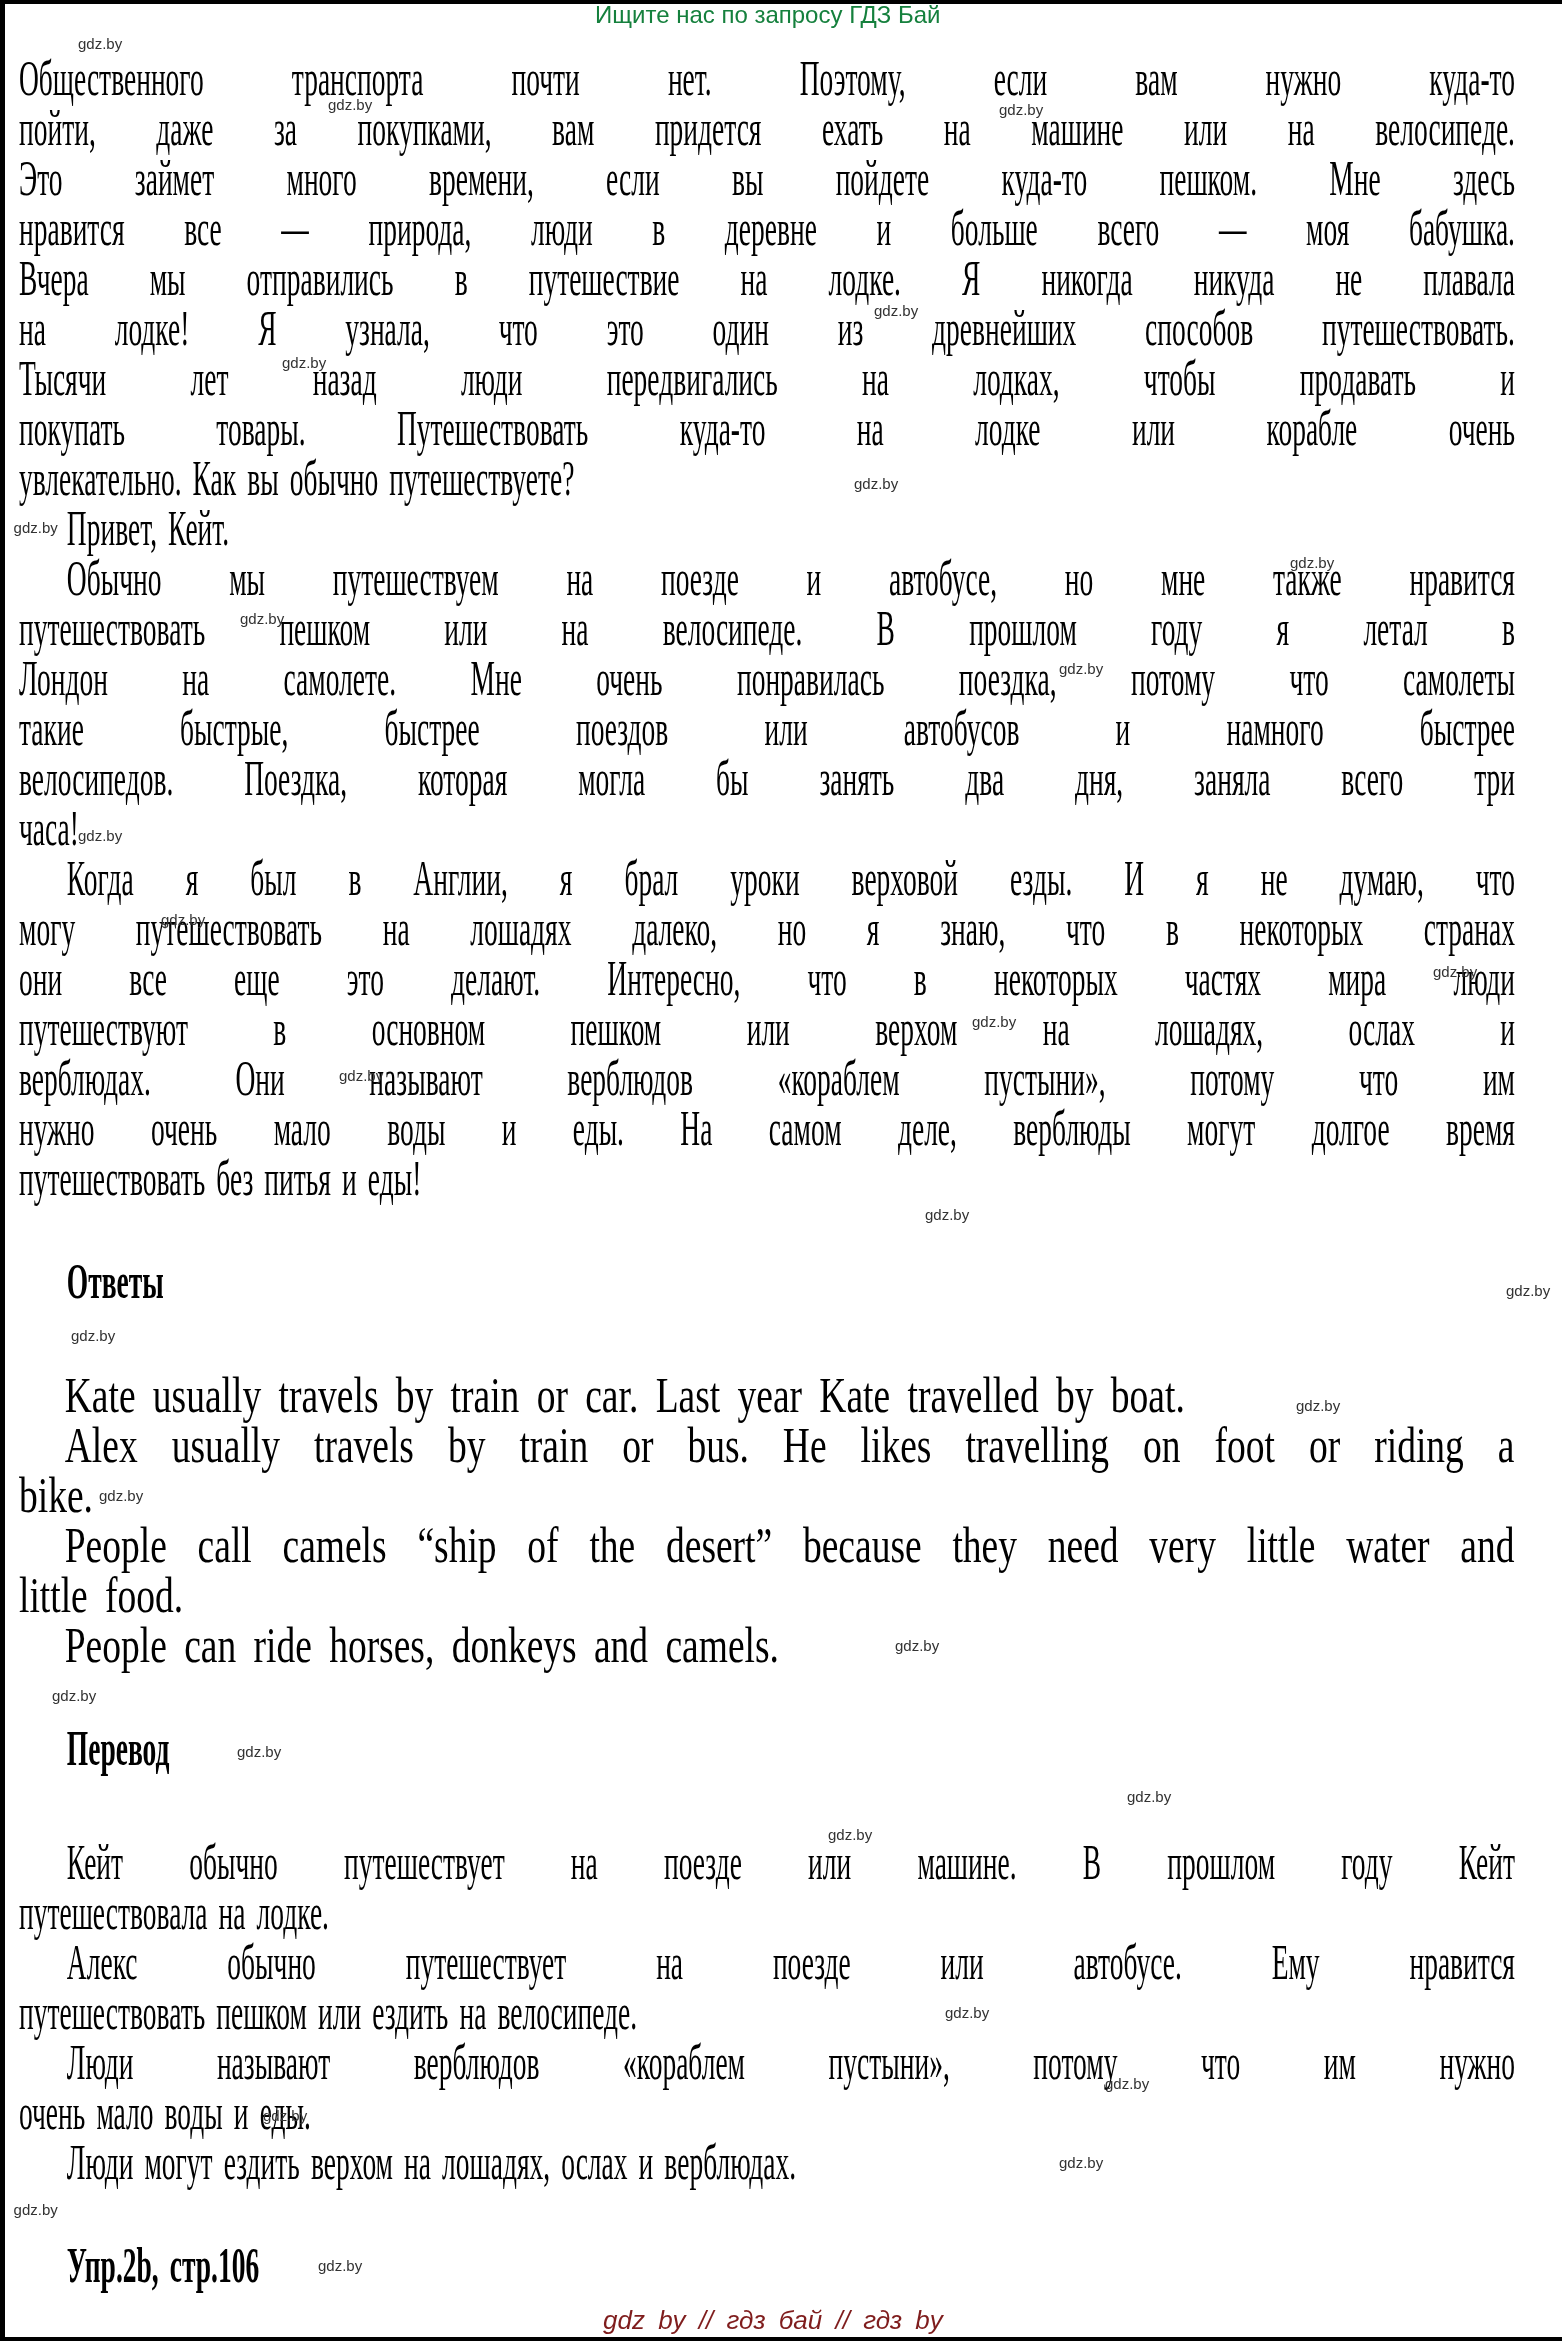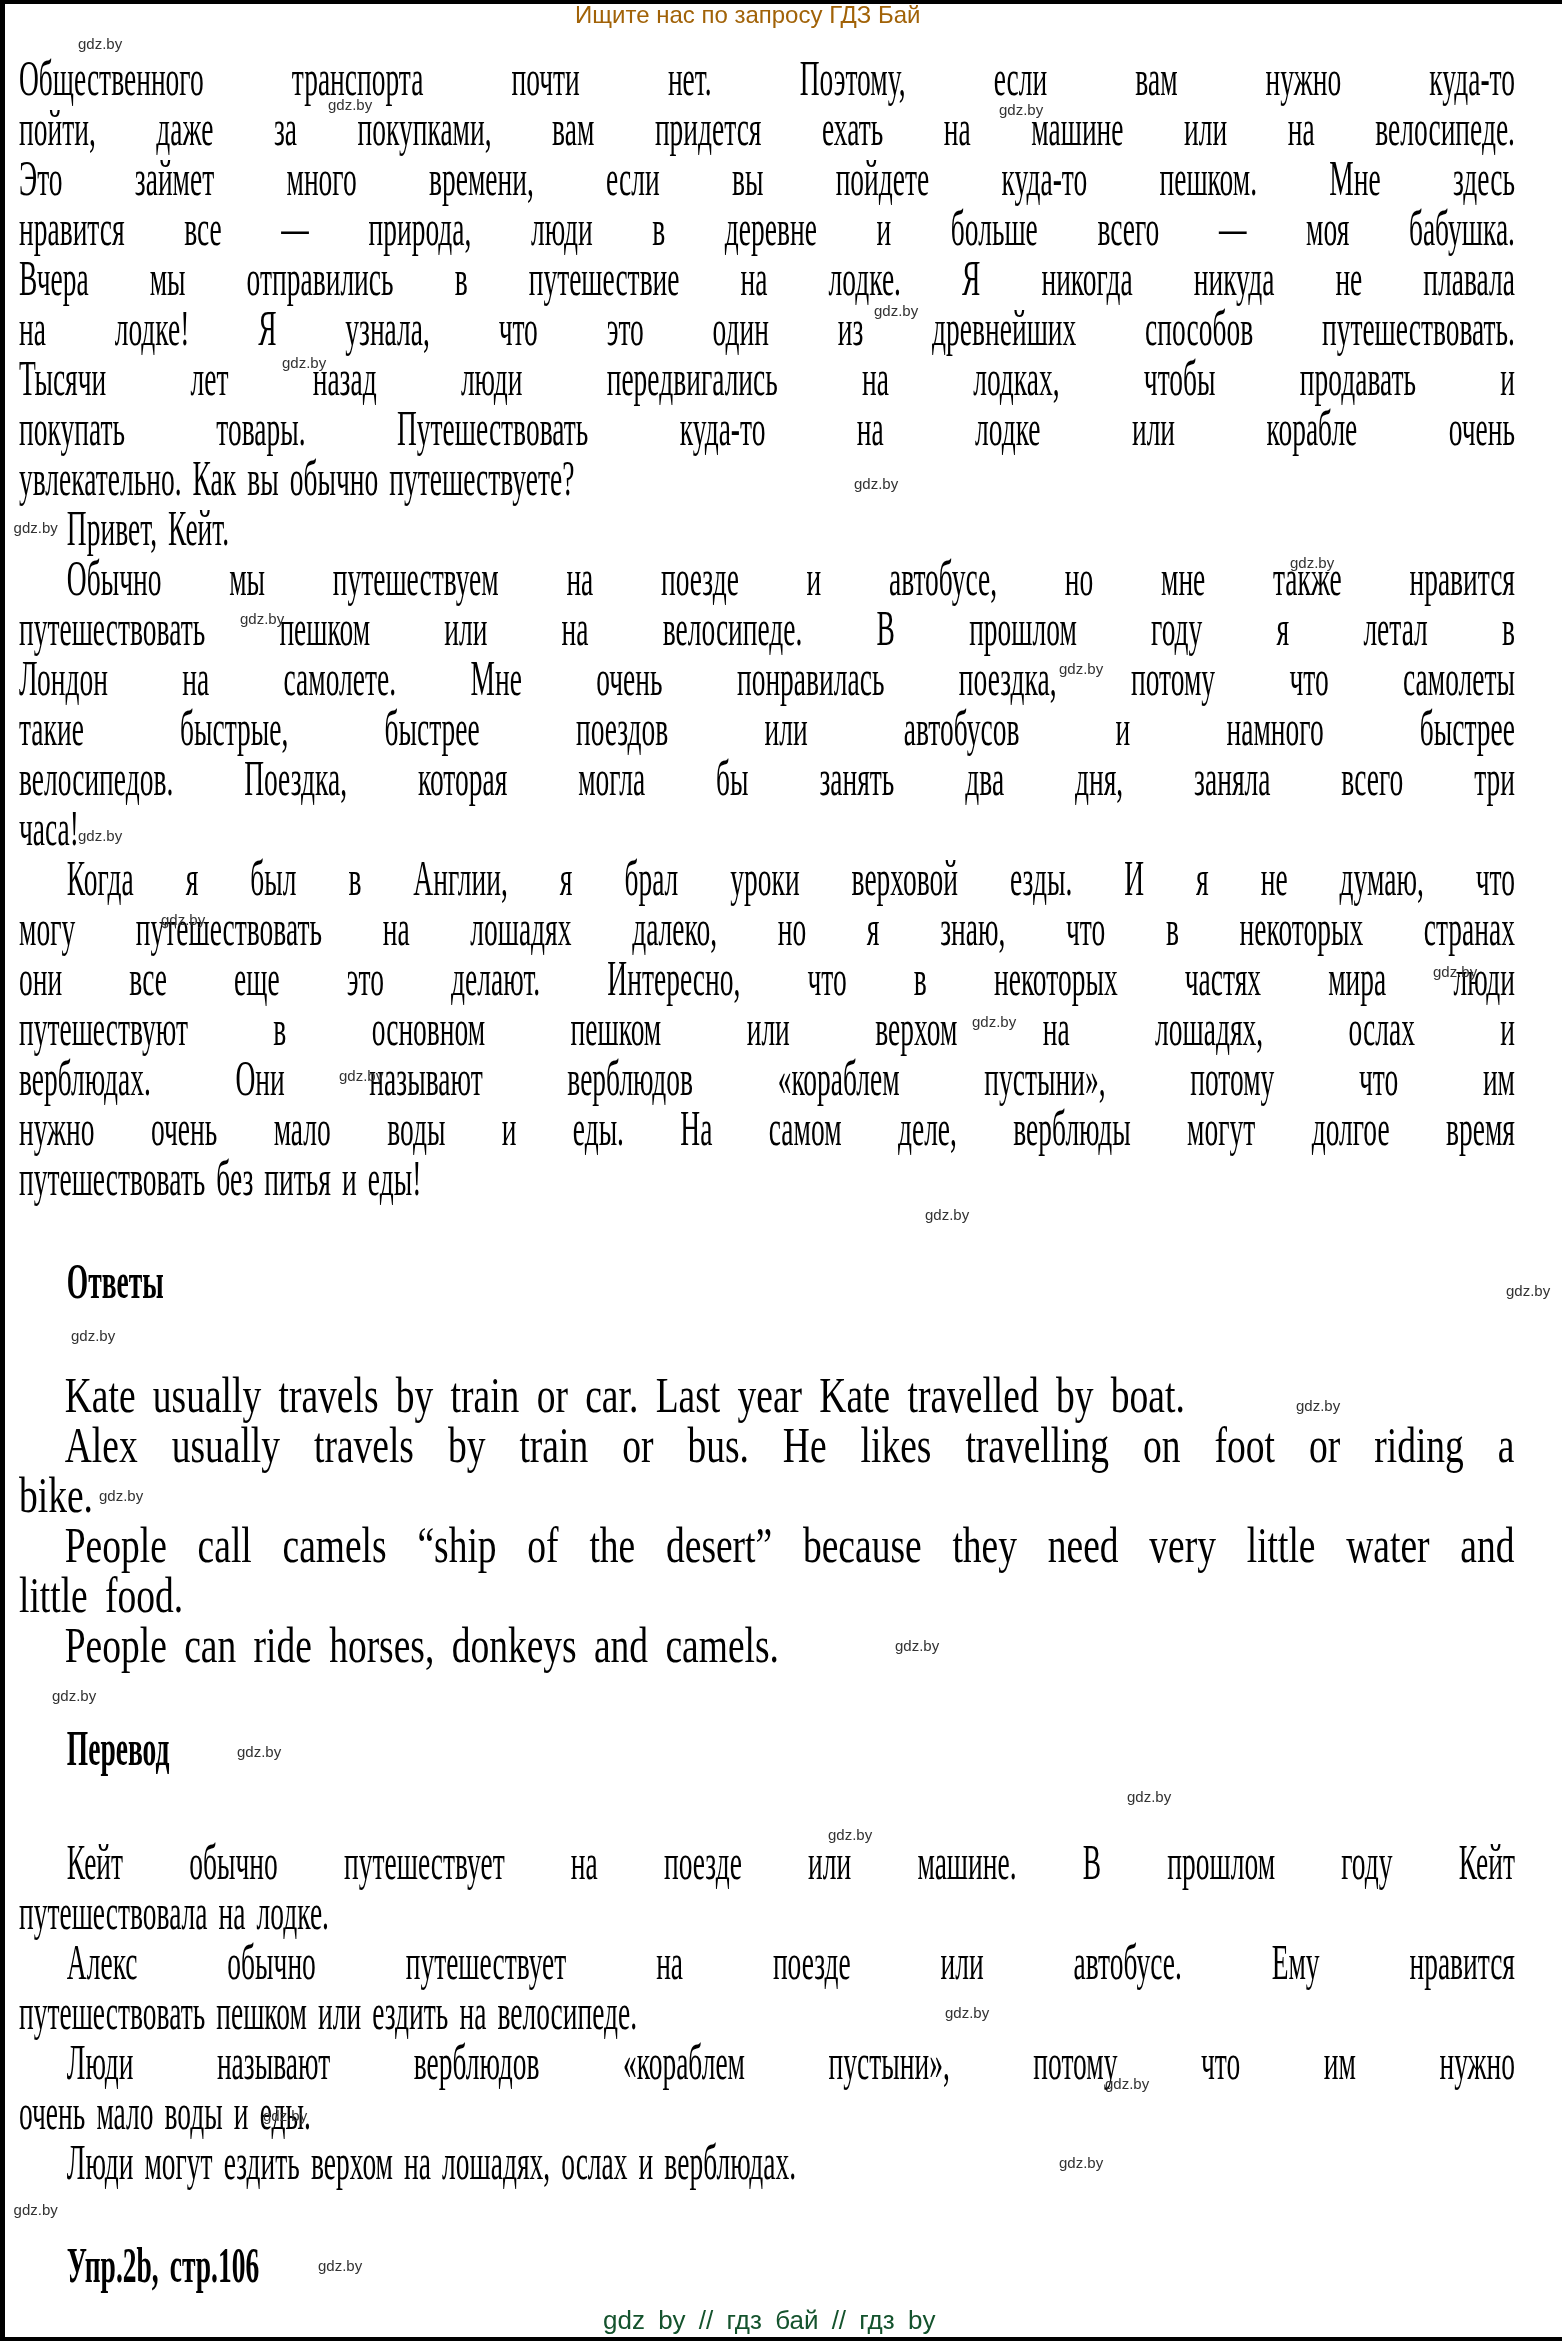--- a/index.html
+++ b/index.html
@@ -72,21 +72,21 @@
   }
 </style>
 </head>
 <body>
 
 <div class="page">
   <div class="strip top"></div>
   <div class="strip left"></div>
   <div class="strip bottom"></div>
 
-  <div id="promo" style="color: #a16207;">Ищите нас по запросу ГДЗ Бай</div>
+  <div id="promo" style="color: #15803d; margin-left: 20px;">Ищите нас по запросу ГДЗ Бай</div>
 
   <div id="doc">
       <div class="block ru">
         <div class="line">Общественного транспорта почти нет. Поэтому, если вам нужно куда-то</div>
         <div class="line">пойти, даже за покупками, вам придется ехать на машине или на велосипеде.</div>
         <div class="line">Это займет много времени, если вы пойдете куда-то пешком. Мне здесь</div>
         <div class="line">нравится все — природа, люди в деревне и больше всего — моя бабушка.</div>
         <div class="line">Вчера мы отправились в путешествие на лодке. Я никогда никуда не плавала</div>
         <div class="line">на лодке! Я узнала, что это один из древнейших способов путешествовать.</div>
         <div class="line">Тысячи лет назад люди передвигались на лодках, чтобы продавать и</div>
@@ -180,15 +180,15 @@
       <span class="wm" style="left: 1127px; top: 1789px; color: rgb(51, 51, 51);">gdz.by</span>
       <span class="wm" style="left: 828px; top: 1827px; color: rgb(51, 51, 51);">gdz.by</span>
       <span class="wm" style="left: 945px; top: 2005px; color: rgb(51, 51, 51);">gdz.by</span>
       <span class="wm" style="left: 1105px; top: 2076px; color: rgb(51, 51, 51);">gdz.by</span>
       <span class="wm" style="left: 263px; top: 2108px; color: rgb(51, 51, 51);">gdz.by</span>
       <span class="wm" style="left: 1059px; top: 2155px; color: rgb(51, 51, 51);">gdz.by</span>
       <span class="wm" style="left: 13.6px; top: 2202px; color: rgb(51, 51, 51);">gdz.by</span>
       <span class="wm" style="left: 318px; top: 2258px; color: rgb(51, 51, 51);">gdz.by</span>
     </div>
 
-  <div id="footer" style="color: #14532d;">gdz by // гдз бай // гдз by</div>
+  <div id="footer" style="color: #7f1d1d; font-style: italic;">gdz by // гдз бай // гдз by</div>
 </div>
 
 
 </body></html>

